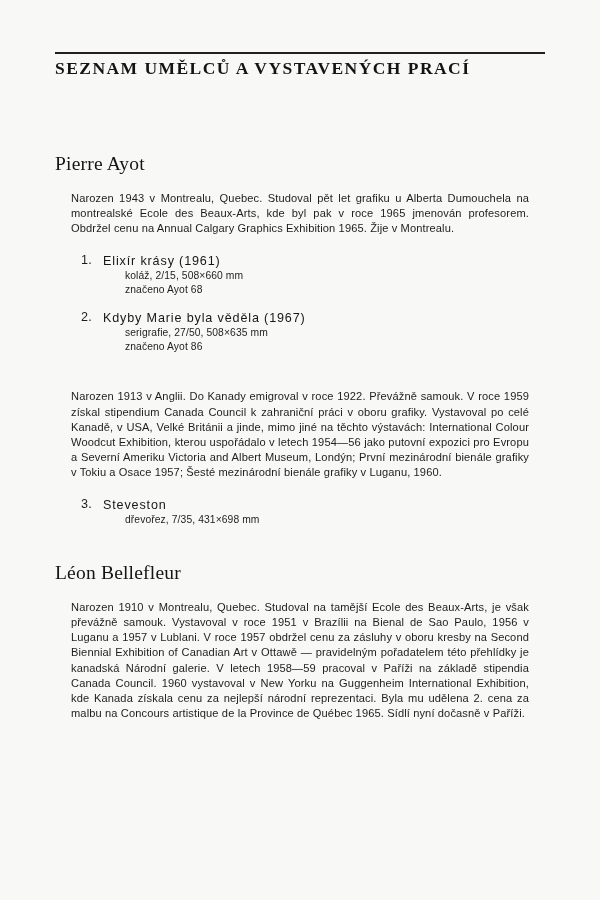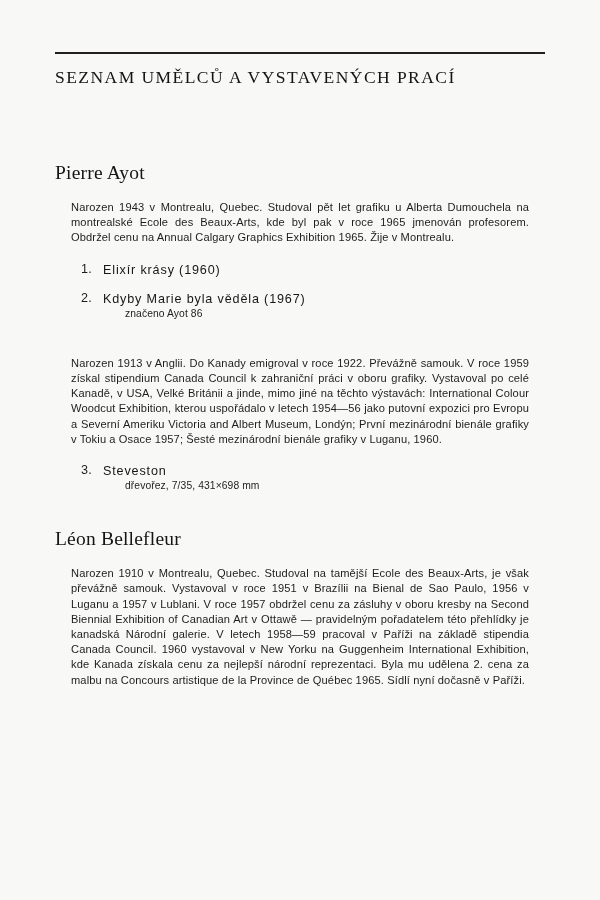--- a/index.html
+++ b/index.html
@@ -26,23 +26,23 @@
   
   .header-rule {
     margin-top: 52px;
     height: 2px;
     background: #231f1e;
     width: 490px;
   }
 
   .doc-title {
     margin: 0;
-    padding-top: 13px;
+    padding-top: 4px;
     font-family: "Liberation Serif", serif;
-    font-weight: normal;
+    font-weight: bold;
     font-size: 17.5px;
     letter-spacing: 1.45px;
     color: #141414;
     white-space: nowrap;
   }
 
   
   .artists {
     margin-top: 74px;
   }
@@ -128,26 +128,31 @@
   <h1 class="doc-title">SEZNAM UMĚLCŮ A VYSTAVENÝCH PRACÍ</h1>
 
   <div class="artists">
 
     <section class="artist">
       <h2 class="artist-name">Pierre Ayot</h2>
       <p class="artist-bio">Narozen 1943 v Montrealu, Quebec. Studoval pět let grafiku u Alberta Dumouchela na montrealské Ecole des Beaux-Arts, kde byl pak v roce 1965 jmenován profesorem. Obdržel cenu na Annual Calgary Graphics Exhibition 1965. Žije v Montrealu.</p>
       <ol class="works">
         <li class="work-item">
           <span class="work-number">1.</span>
-          <div class="work-title">Elixír krásy (1960)</div>
+          <div class="work-title">Elixír krásy (1961)</div>
+          <div class="work-detail">
+            <span>koláž, 2/15, 508×660 mm</span>
+            <span>značeno Ayot 68</span>
+          </div>
         </li>
         <li class="work-item">
           <span class="work-number">2.</span>
           <div class="work-title">Kdyby Marie byla věděla (1967)</div>
           <div class="work-detail">
+            <span>serigrafie, 27/50, 508×635 mm</span>
             <span>značeno Ayot 86</span>
           </div>
         </li>
       </ol>
     </section>
 
     <section class="artist">
       <p class="artist-bio">Narozen 1913 v Anglii. Do Kanady emigroval v roce 1922. Převážně samouk. V roce 1959 získal stipendium Canada Council k zahraniční práci v oboru grafiky. Vystavoval po celé Kanadě, v USA, Velké Británii a jinde, mimo jiné na těchto výstavách: International Colour Woodcut Exhibition, kterou uspořádalo v letech 1954—56 jako putovní expozici pro Evropu a Severní Ameriku Victoria and Albert Museum, Londýn; První mezinárodní bienále grafiky v Tokiu a Osace 1957; Šesté mezinárodní bienále grafiky v Luganu, 1960.</p>
       <ol class="works">
         <li class="work-item">

